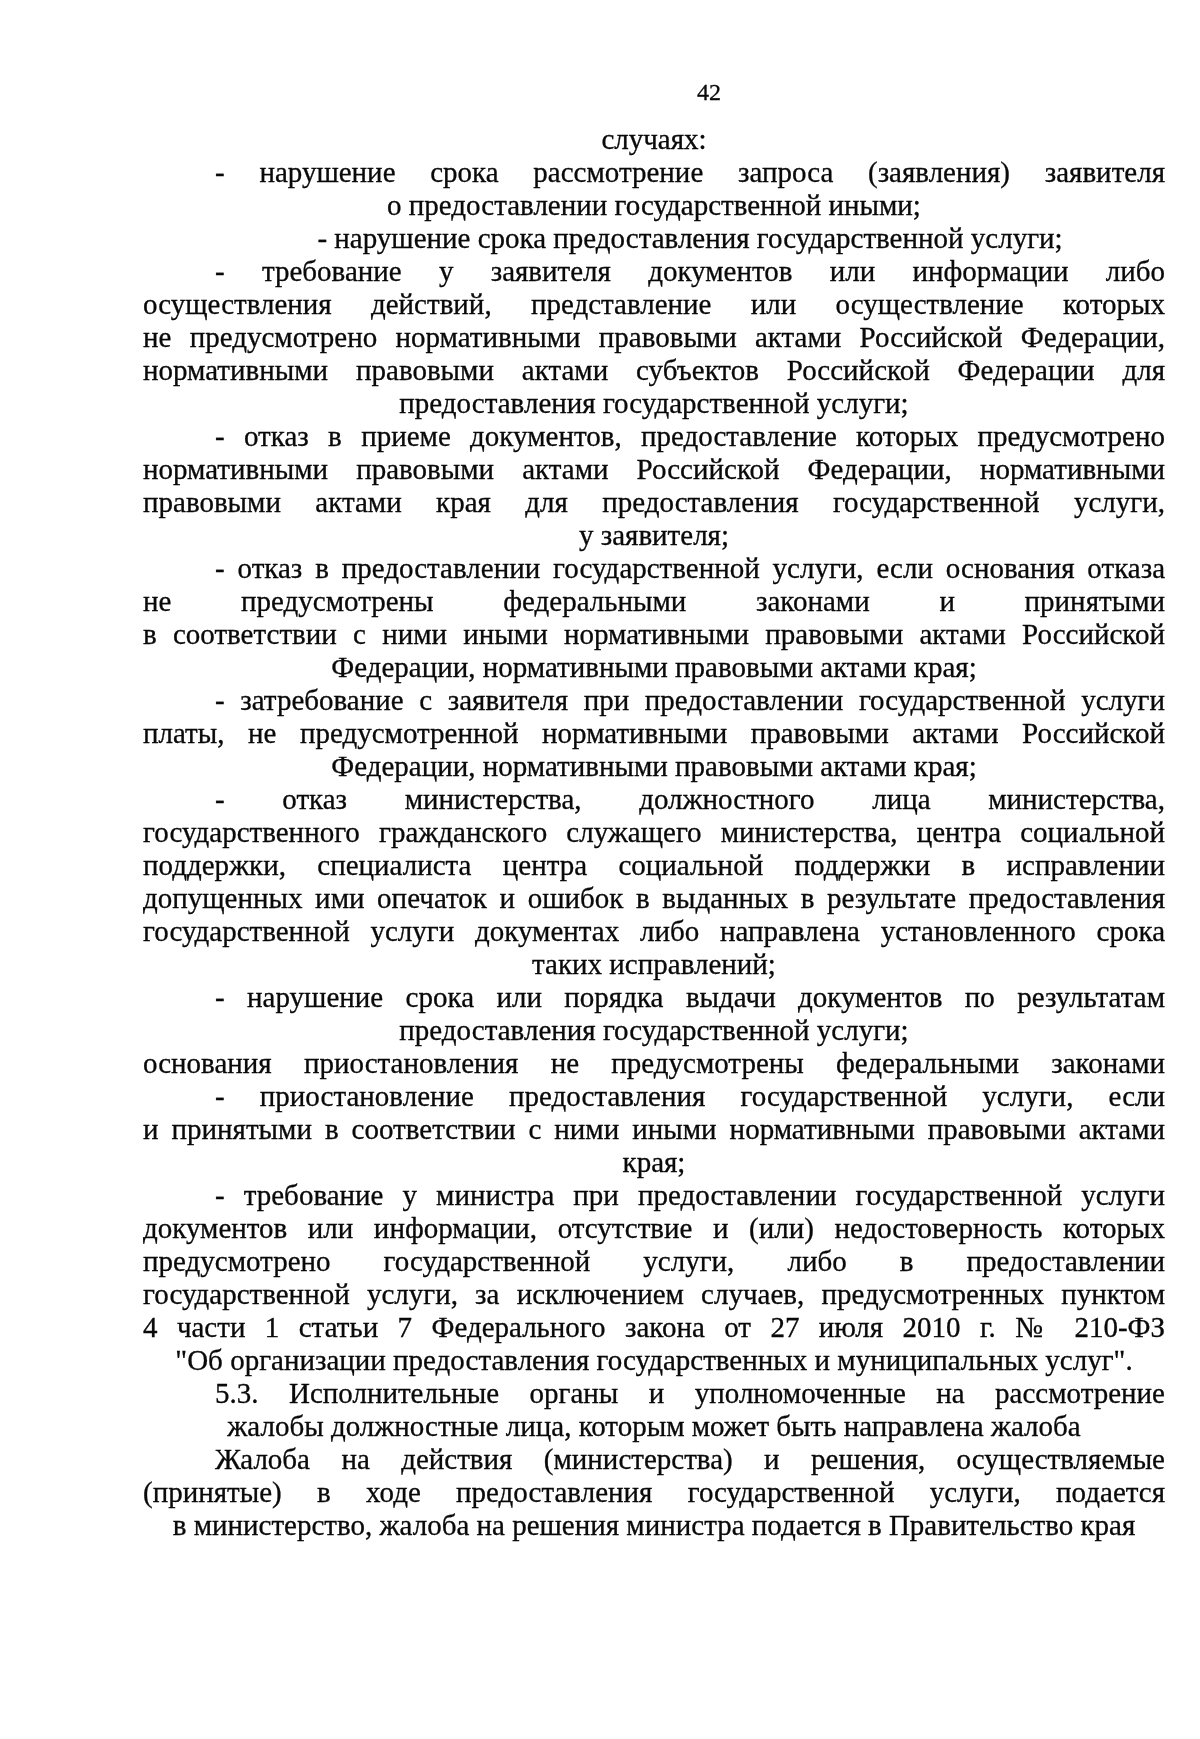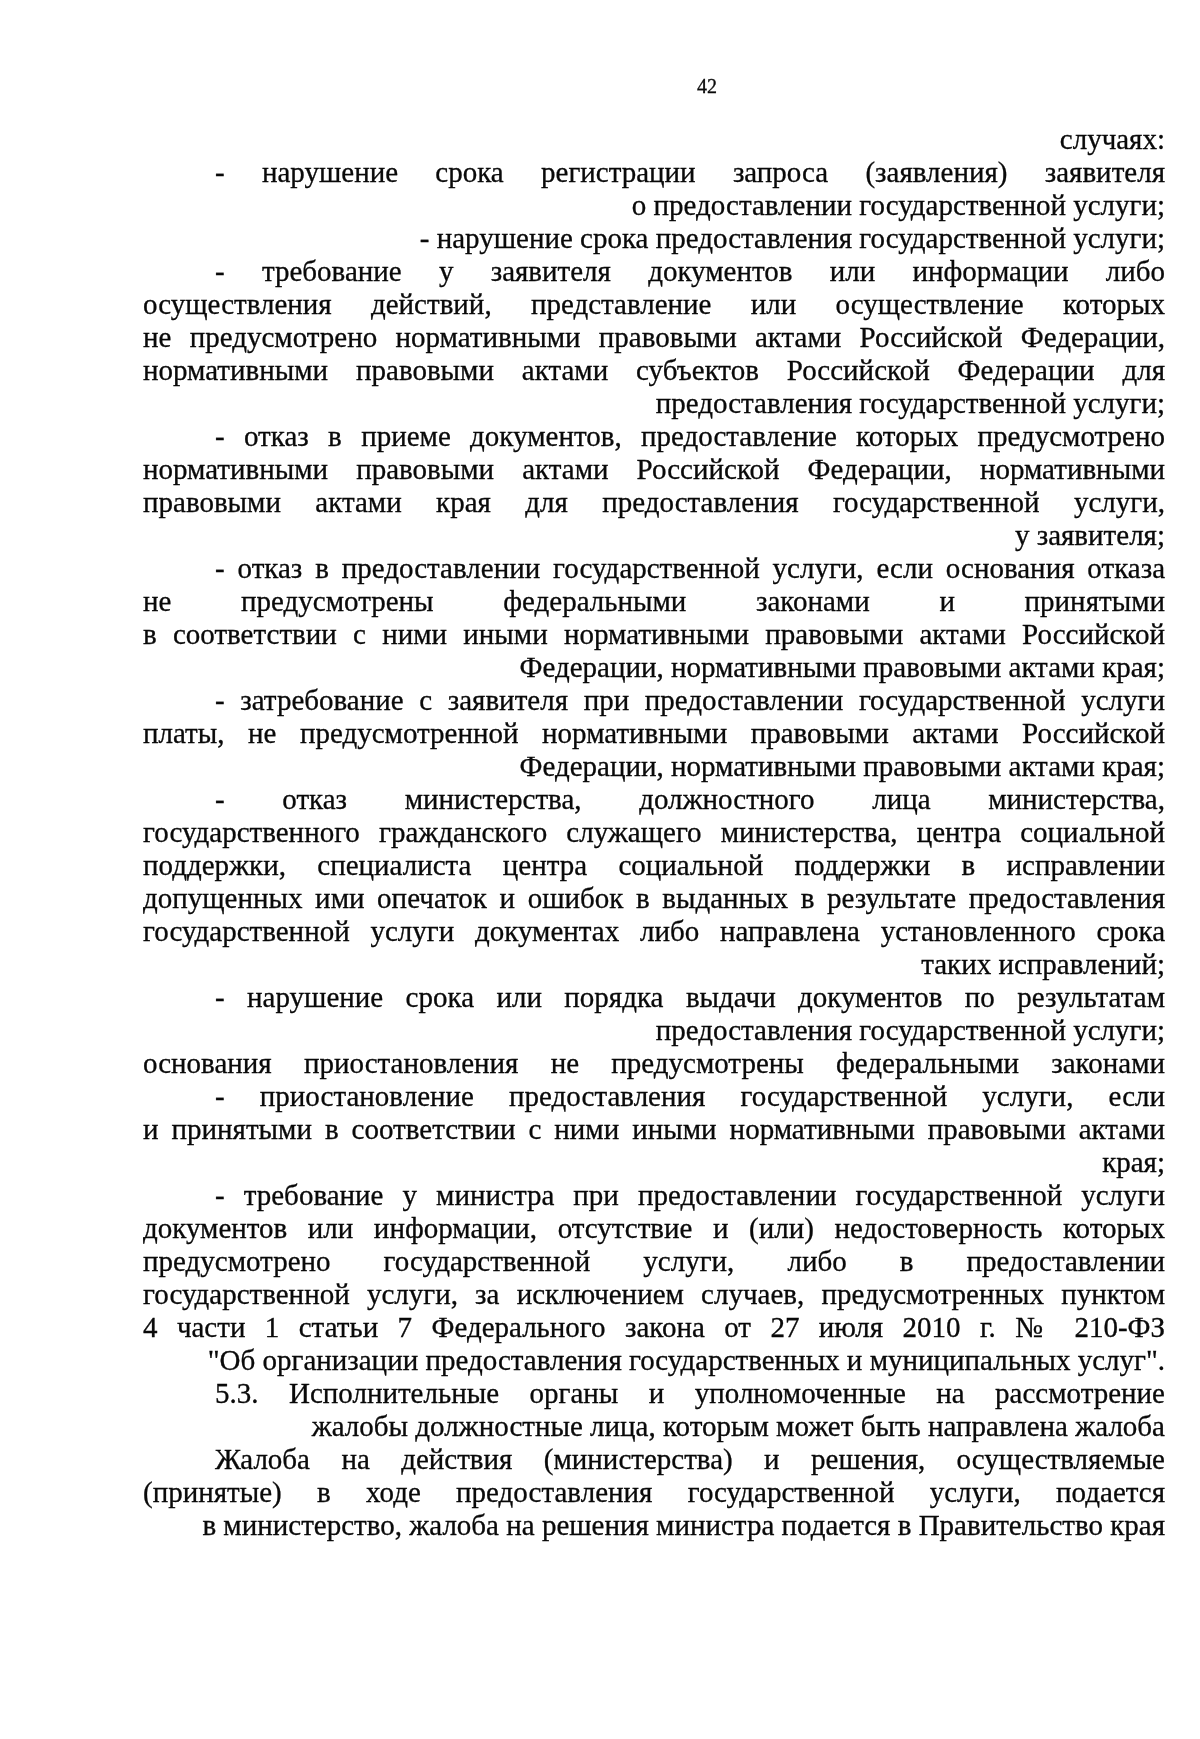--- a/index.html
+++ b/index.html
@@ -14,57 +14,57 @@
     position: relative;
     width: 1200px;
     height: 1739px;
     background: #ffffff;
     color: #0a0a0a;
     font-family: "Liberation Serif", "DejaVu Serif", serif;
   }
   .page-number {
     position: absolute;
     left: 697px;
-    top: 70px;
-    font-size: 20px;
+    top: 76px;
+    font-size: 24px;
     line-height: 33px;
     -webkit-text-stroke: 0.3px #000;
   }
   .text-block {
     position: absolute;
     left: 143px;
     top: 123px;
     width: 1022px;
   }
   .line {
     height: 33px;
     line-height: 33px;
     font-size: 29px;
     overflow: hidden;
     white-space: normal;
-    text-align: right;
+    text-align: center;
     -webkit-text-stroke: 0.3px #000;
   }
   .line.just {
     text-align: justify;
     text-align-last: justify;
   }
   .line.ind {
     text-indent: 72px;
   }
 </style>
 </head>
 <body>
 
 <div class="sheet">
   <div class="page-number">42</div>
   <div class="text-block">
       <div class="line">случаях:</div>
-      <div class="line just ind">- нарушение срока регистрации запроса (заявления) заявителя</div>
-      <div class="line">о предоставлении государственной услуги;</div>
+      <div class="line just ind">- нарушение срока рассмотрение запроса (заявления) заявителя</div>
+      <div class="line">о предоставлении государственной иными;</div>
       <div class="line ind">- нарушение срока предоставления государственной услуги;</div>
       <div class="line just ind">- требование у заявителя документов или информации либо</div>
       <div class="line just">осуществления действий, представление или осуществление которых</div>
       <div class="line just">не предусмотрено нормативными правовыми актами Российской Федерации,</div>
       <div class="line just">нормативными правовыми актами субъектов Российской Федерации для</div>
       <div class="line">предоставления государственной услуги;</div>
       <div class="line just ind">- отказ в приеме документов, предоставление которых предусмотрено</div>
       <div class="line just">нормативными правовыми актами Российской Федерации, нормативными</div>
       <div class="line just">правовыми актами края для предоставления государственной услуги,</div>
       <div class="line">у заявителя;</div>

